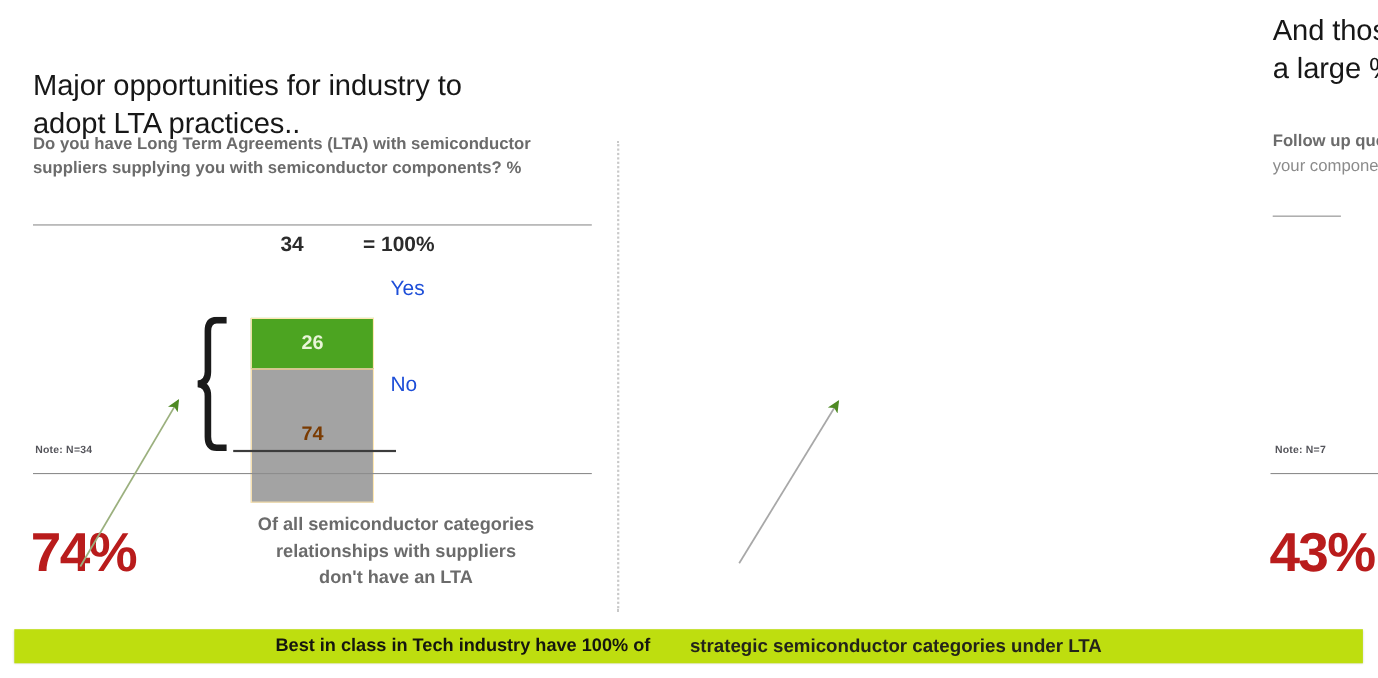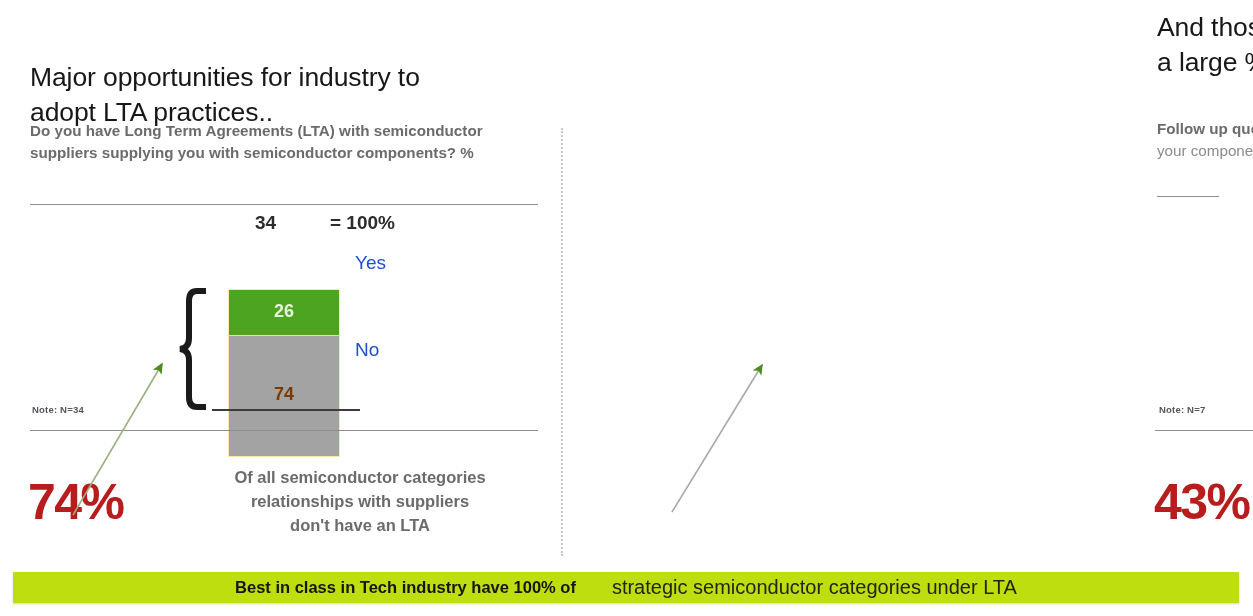--- a/index.html
+++ b/index.html
@@ -94,21 +94,21 @@
   .arrow-svg{position:absolute;left:0;top:0;width:1253px;height:616px;pointer-events:none;}
 
   
   .banner{
     position:absolute;left:13px;top:572px;width:1226px;height:31px;
     background:#bede0f;display:flex;align-items:center;justify-content:center;
     box-shadow:0 1px 2px rgba(0,0,0,0.18);
     gap:29px;
   }
   .banner-strong{font-size:16.5px;font-weight:bold;color:#15160f;}
-  .banner-rest{font-size:20px;font-weight:400;color:#23241a;margin-left:7px;}
+  .banner-rest{font-size:17px;font-weight:700;color:#23241a;margin-left:7px;}
 </style>
 </head>
 <body>
 
 <div class="slide">
 
   <div class="vdivider"></div>
 
   <div class="panel panel-left">
 

